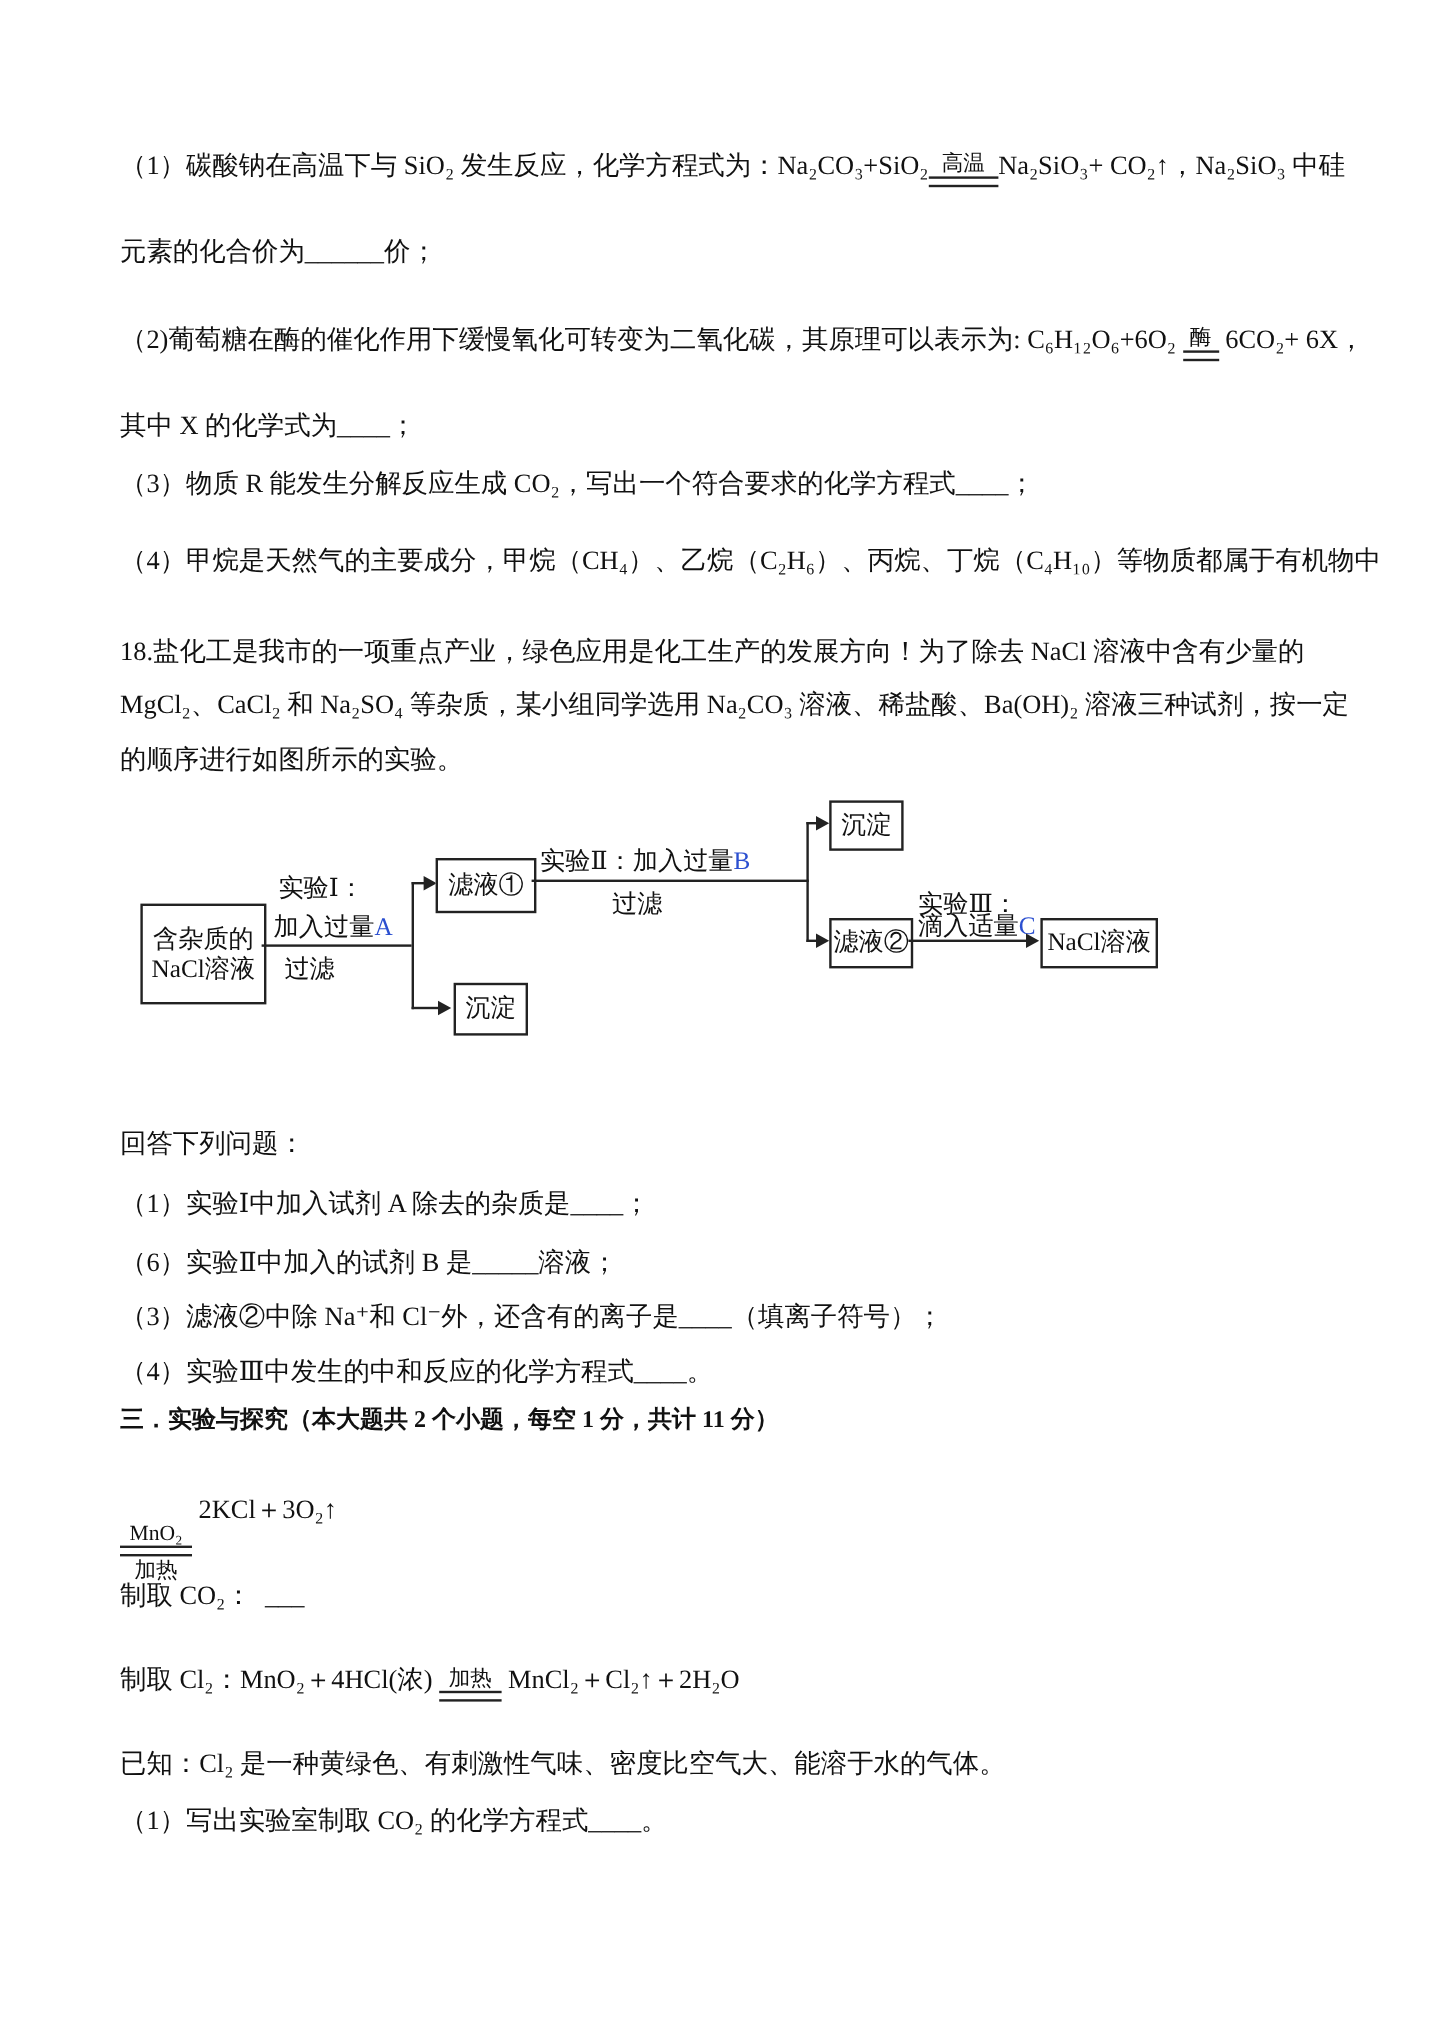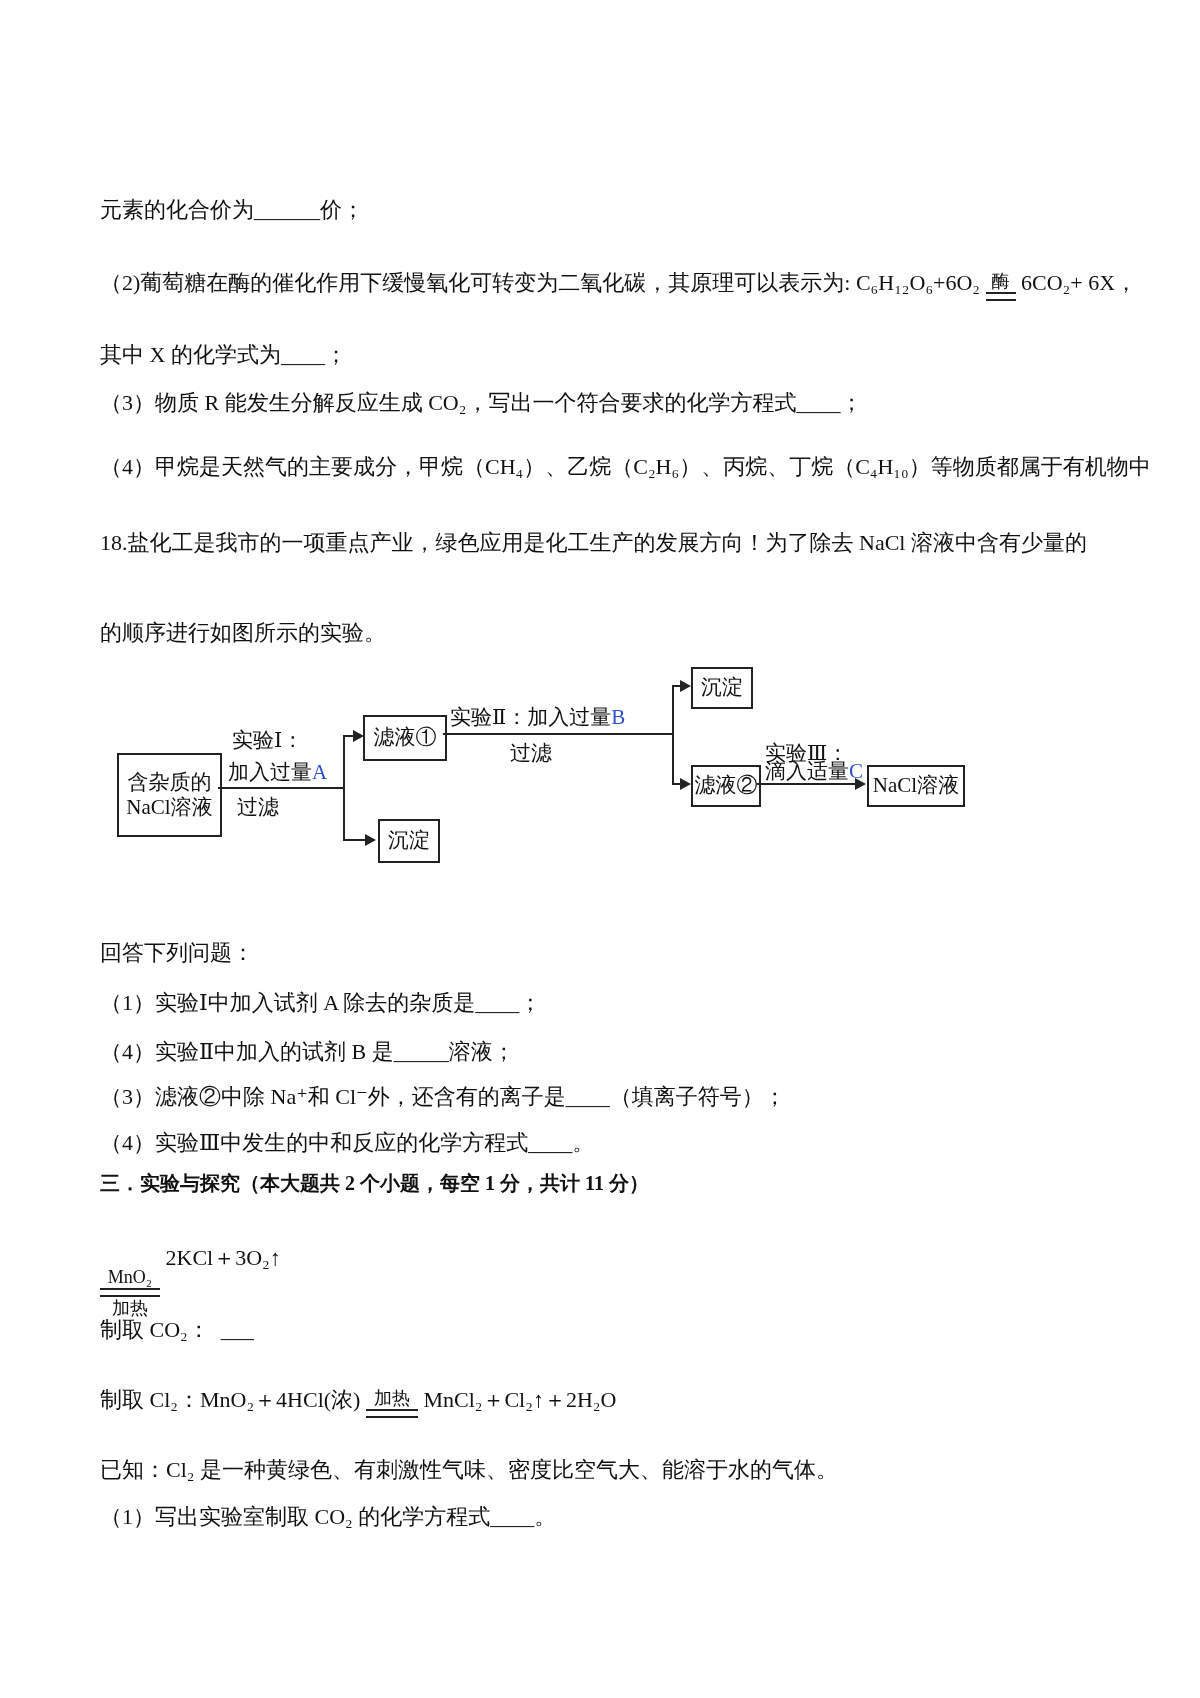--- a/index.html
+++ b/index.html
@@ -25,29 +25,31 @@
   .vl{position:absolute;width:2px;background:#222;}
   .ah{position:absolute;width:0;height:0;border-left:11px solid #222;
       border-top:6px solid transparent;border-bottom:6px solid transparent;}
   .ltr{color:#2b4fd0;}
 </style>
 </head>
 <body>
 
 <div class="page">
 
+  <div class="ln" style="top:123px"><span>（1）碳酸钠在高温下与 SiO₂ 发生反应，化学方程式为：Na₂CO₃+SiO₂</span><span class="rxn rxn2"><span class="cond">高温</span><span class="bar w56"></span></span><span>Na₂SiO₃+ CO₂↑，Na₂SiO₃ 中硅</span></div>
   <div class="ln" style="top:195px">元素的化合价为______价；</div>
 
   <div class="ln" style="top:268px"><span>（2)葡萄糖在酶的催化作用下缓慢氧化可转变为二氧化碳，其原理可以表示为: C₆H₁₂O₆+6O₂ </span><span class="rxn rxn2"><span class="cond">酶</span><span class="bar w30"></span></span><span> 6CO₂+ 6X，</span></div>
   <div class="ln" style="top:340px">其中 X 的化学式为____；</div>
 
   <div class="ln" style="top:388px">（3）物质 R 能发生分解反应生成 CO₂，写出一个符合要求的化学方程式____；</div>
   <div class="ln" style="top:452px">（4）甲烷是天然气的主要成分，甲烷（CH₄）、乙烷（C₂H₆）、丙烷、丁烷（C₄H₁₀）等物质都属于有机物中</div>
 
   <div class="ln" style="top:528px">18.盐化工是我市的一项重点产业，绿色应用是化工生产的发展方向！为了除去 NaCl 溶液中含有少量的</div>
+  <div class="ln" style="top:572px">MgCl₂、CaCl₂ 和 Na₂SO₄ 等杂质，某小组同学选用 Na₂CO₃ 溶液、稀盐酸、Ba(OH)₂ 溶液三种试剂，按一定</div>
   <div class="ln" style="top:618px">的顺序进行如图所示的实验。</div>
 
   <div class="diagram">
 
     <div class="dbox" style="left:2px;top:93px;width:101px;height:80px">
       <div>含杂质的</div>
       <div>NaCl溶液</div>
     </div>
 
     <div class="dlabel" style="left:117px;top:67px">实验Ⅰ：</div>
@@ -82,21 +84,21 @@
     <div class="dlabel" style="left:650px;top:80px">实验Ⅲ：</div>
     <div class="dlabel" style="left:650px;top:98px"><span>滴入适量</span><span class="ltr">C</span></div>
     <div class="hl" style="left:642px;top:123px;width:100px"></div>
     <div class="ah" style="left:740px;top:118px"></div>
 
     <div class="dbox" style="left:752px;top:105px;width:94px;height:38px">NaCl溶液</div>
   </div>
 
   <div class="ln" style="top:938px">回答下列问题：</div>
   <div class="ln" style="top:988px">（1）实验Ⅰ中加入试剂 A 除去的杂质是____；</div>
-  <div class="ln" style="top:1037px">（4）实验Ⅱ中加入的试剂 B 是_____溶液；</div>
+  <div class="ln" style="top:1037px">（6）实验Ⅱ中加入的试剂 B 是_____溶液；</div>
   <div class="ln" style="top:1082px">（3）滤液②中除 Na⁺和 Cl⁻外，还含有的离子是____（填离子符号）；</div>
   <div class="ln" style="top:1128px">（4）实验Ⅲ中发生的中和反应的化学方程式____。</div>
 
   <div class="ln hdr" style="top:1168px">三．实验与探究（本大题共 2 个小题，每空 1 分，共计 11 分）</div>
 
   <div class="ln" style="top:1243px"><span class="rxn rxn3"><span class="cond">MnO₂</span><span class="bar w60"></span><span class="cond">加热</span></span><span> 2KCl＋3O₂↑</span></div>
 
   <div class="ln" style="top:1315px">制取 CO₂：  ___</div>
 
   <div class="ln" style="top:1385px"><span>制取 Cl₂：MnO₂＋4HCl(浓) </span><span class="rxn rxn2"><span class="cond">加热</span><span class="bar w52"></span></span><span> MnCl₂＋Cl₂↑＋2H₂O</span></div>

